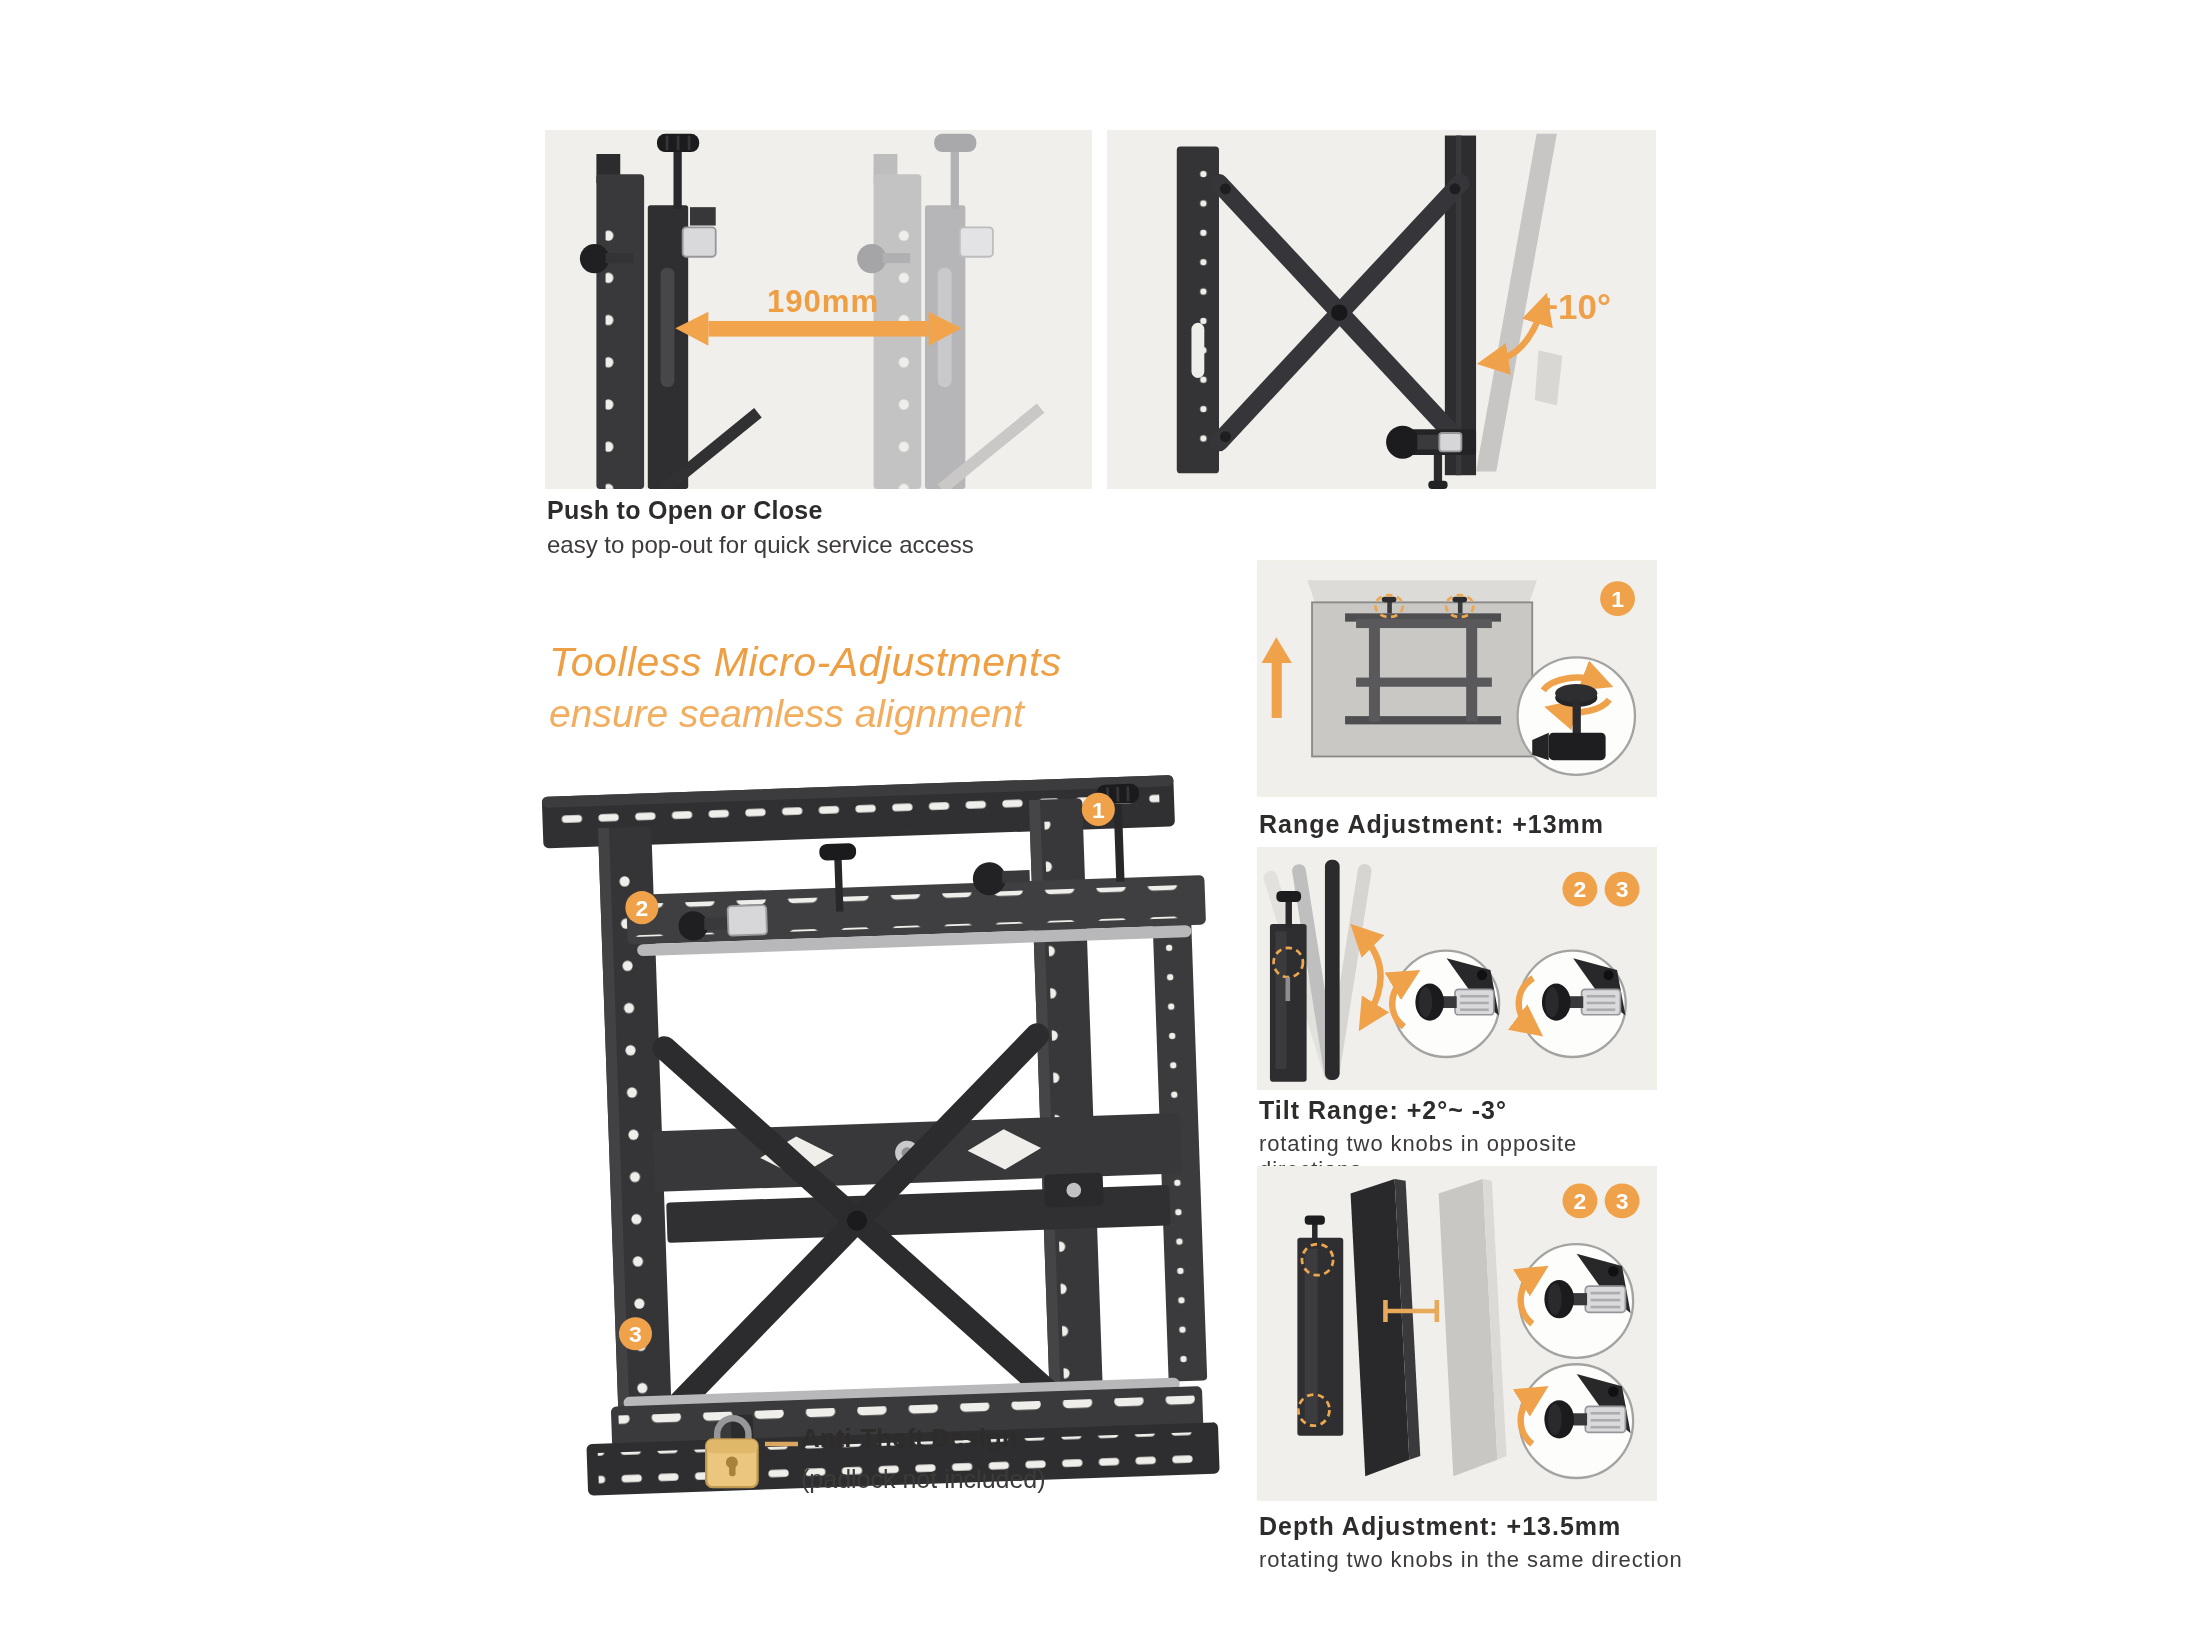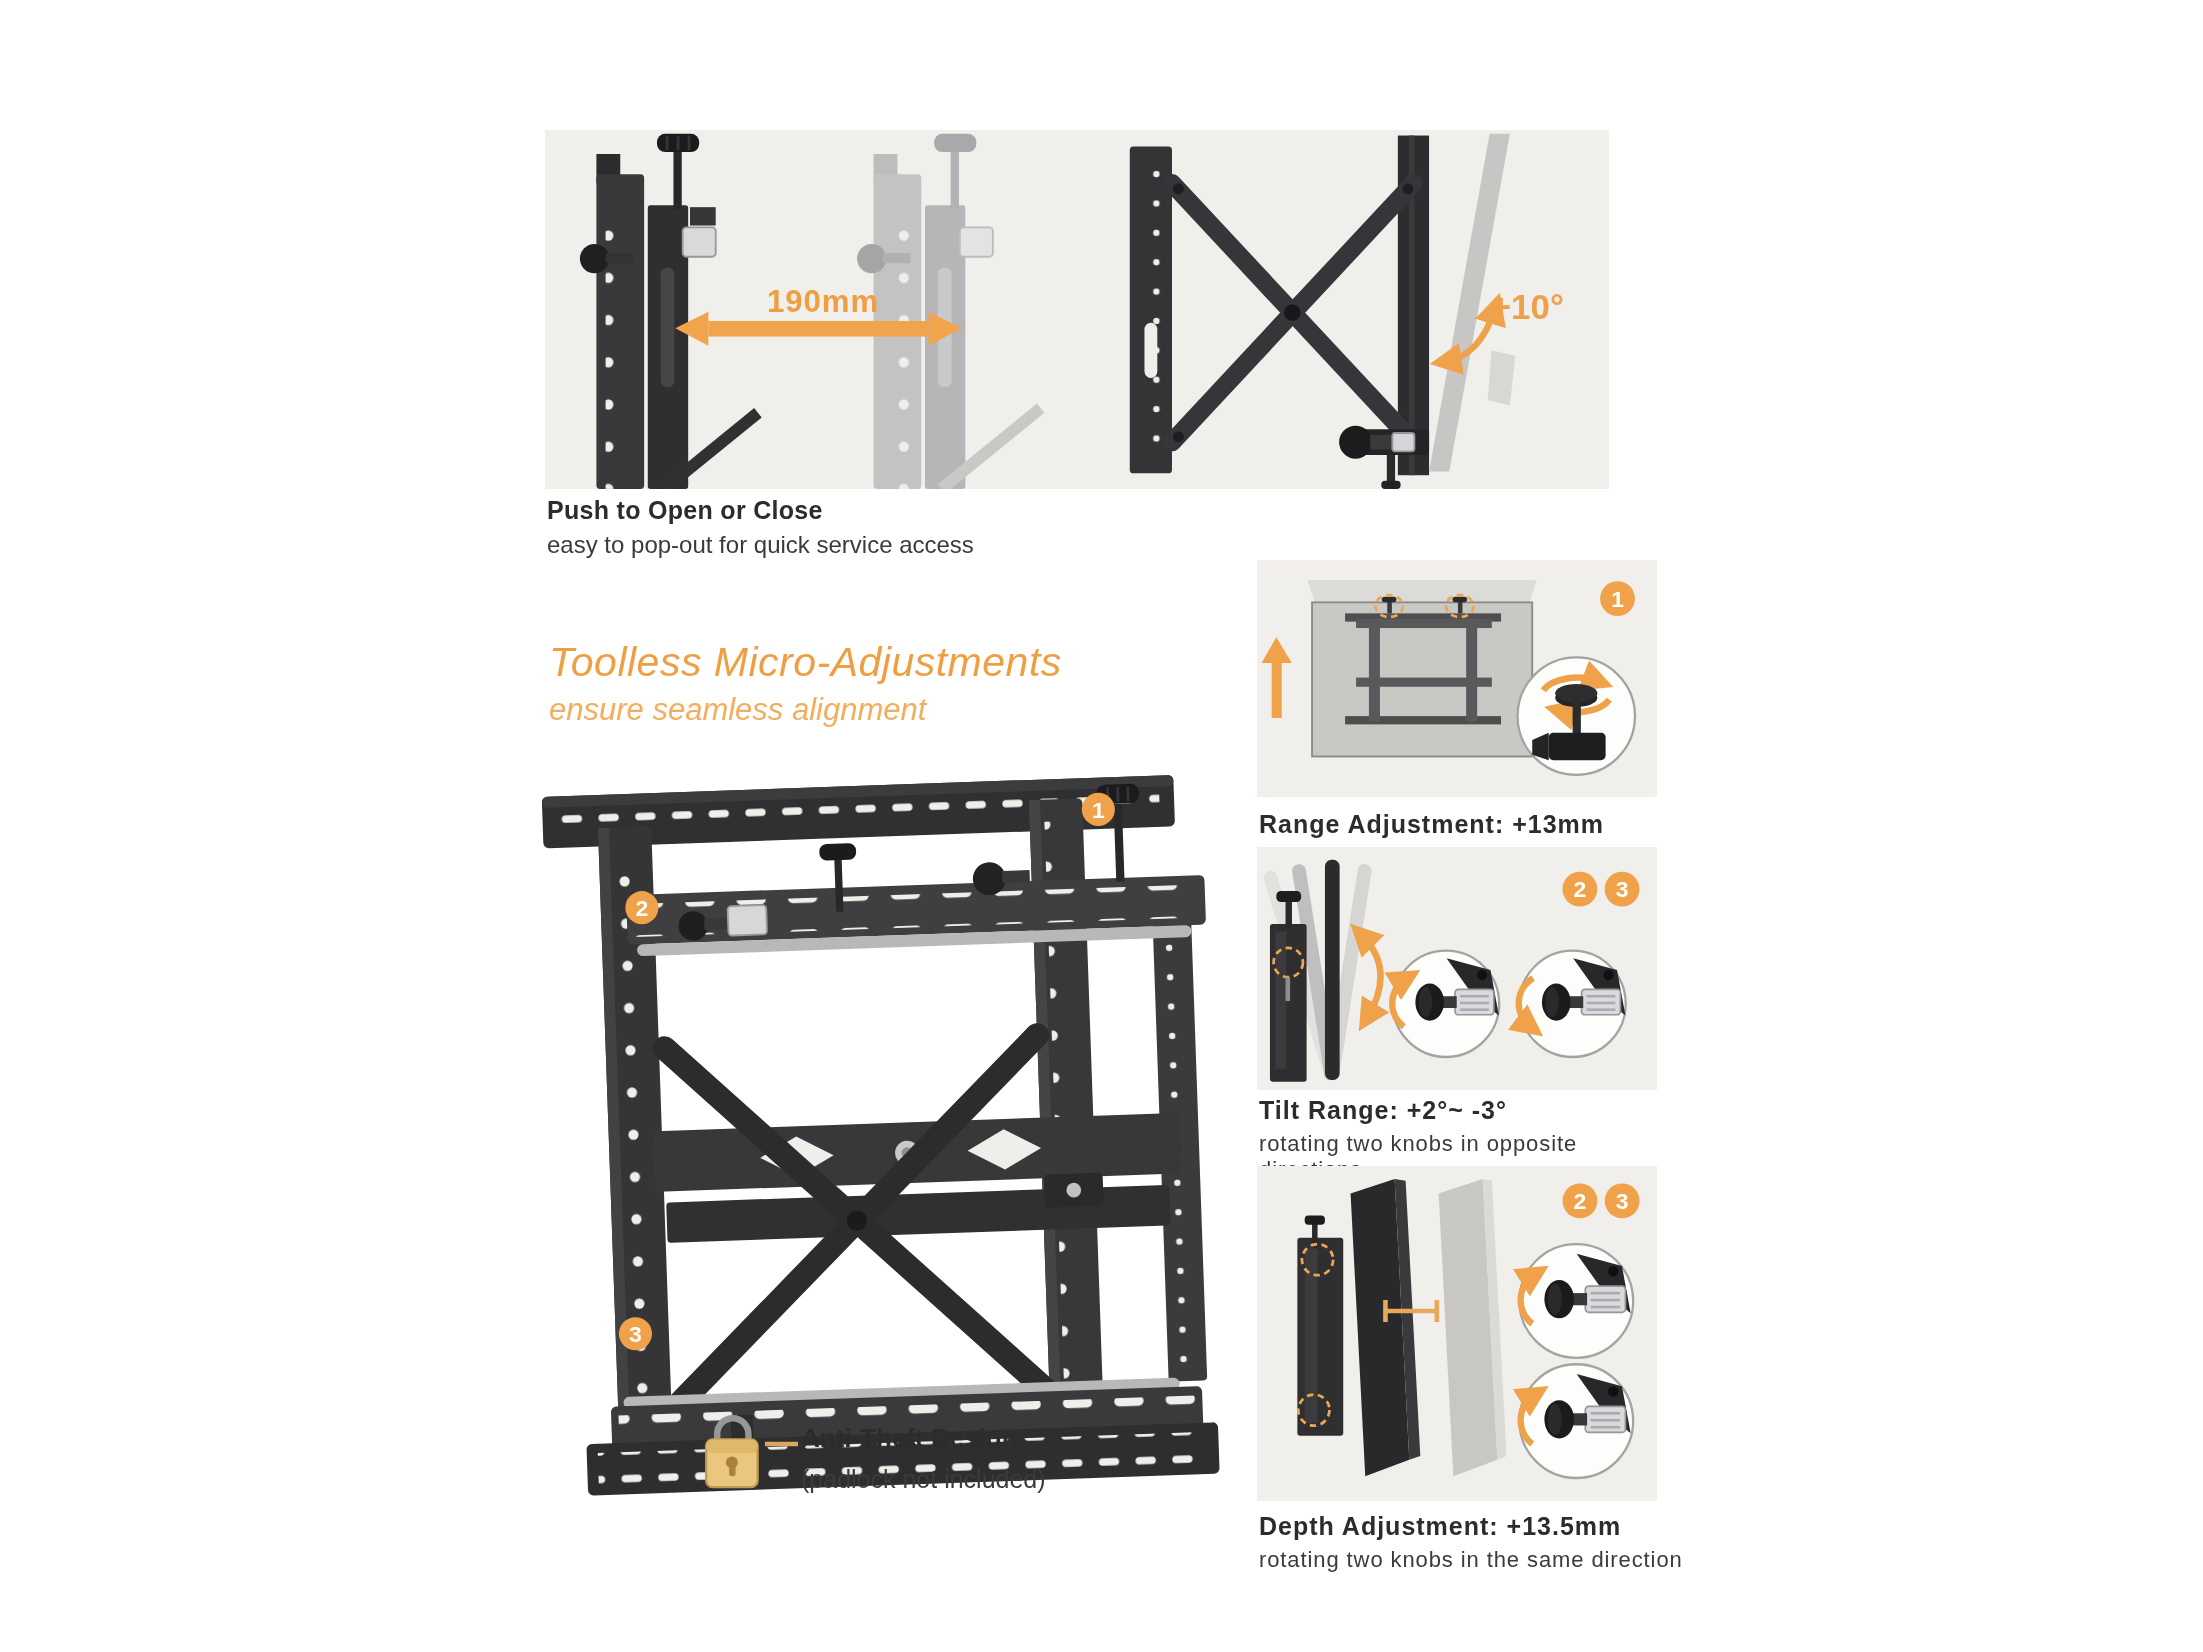--- a/index.html
+++ b/index.html
@@ -7,21 +7,21 @@
         font-family:"Liberation Sans",sans-serif;}
   .abs{position:absolute;}
   .panel{position:absolute;background:#fef9c3;}
   .panel svg{display:block;}
   .cap{position:absolute;}
   .cap-title{font-weight:bold;font-size:25px;color:#2D2C2A;letter-spacing:0.3px;}
   .cap-sub{font-size:24px;color:#3C3B39;margin-top:6.4px;}
   .rcap-title{font-weight:bold;font-size:25px;color:#2D2C2A;letter-spacing:1px;}
   .rcap-sub{font-size:22px;color:#3C3B39;letter-spacing:0.9px;margin-top:5.5px;}
   .heading-title{font-size:41px;font-weight:normal;font-style:italic;color:#EF9F43;letter-spacing:0.5px;}
-  .heading-sub{font-size:31px;font-style:italic;color:#F2AD5E;margin-top:5.5px;}
+  .heading-sub{font-size:39px;font-style:italic;color:#F2AD5E;margin-top:5.5px;}
   .at-title{font-weight:bold;font-size:26px;color:#2D2C2A;}
   .at-sub{font-size:25px;color:#3C3B39;margin-top:11px;}
   svg text{font-family:"Liberation Sans",sans-serif;}
   .badge-num{fill:#ffffff;font-size:25px;font-weight:bold;text-anchor:middle;}
   .measure-label{font-size:34px;font-weight:bold;fill:#EF9E42;text-anchor:middle;letter-spacing:1px;}
   .angle-label{font-size:38px;font-weight:bold;fill:#EFA04A;text-anchor:middle;}
   .dash{fill:none;stroke:#EDA74F;stroke-width:3;stroke-dasharray:7 5;}
   .oarrow{fill:none;stroke:#EFA24A;stroke-width:7;}
 </style>
 </head>
@@ -102,21 +102,21 @@
         <polygon points="418,198 418,235 454,216" fill="#F2A44C"></polygon>
       </g>
       <text x="303" y="198" class="measure-label">190mm</text>
     </svg>
   </div>
   <div class="cap" style="left:547px;top:496px;width:514px">
     <div class="cap-title">Push to Open or Close</div>
     <div class="cap-sub">easy to pop-out for quick service access</div>
   </div>
 
-  <div class="panel" style="left:1060px;top:130px;width:549px;height:359px">
+  <div class="panel" style="left:1107px;top:130px;width:549px;height:359px">
     <svg width="549" height="359" viewBox="0 0 598 391">
       <rect x="0" y="0" width="598" height="391" fill="#F0EFEB"></rect>
       <g>
         <rect x="76" y="18" width="46" height="356" rx="4" fill="#343436"></rect>
         <rect x="88" y="30" width="24" height="330" fill="url(#holesS)"></rect>
         <rect x="92" y="210" width="14" height="60" rx="7" fill="#EFEEEA"></rect>
       </g>
       <rect x="368" y="6" width="34" height="370" fill="#2D2D2F"></rect>
       <rect x="380" y="6" width="6" height="370" fill="#39393B"></rect>
       <g>

